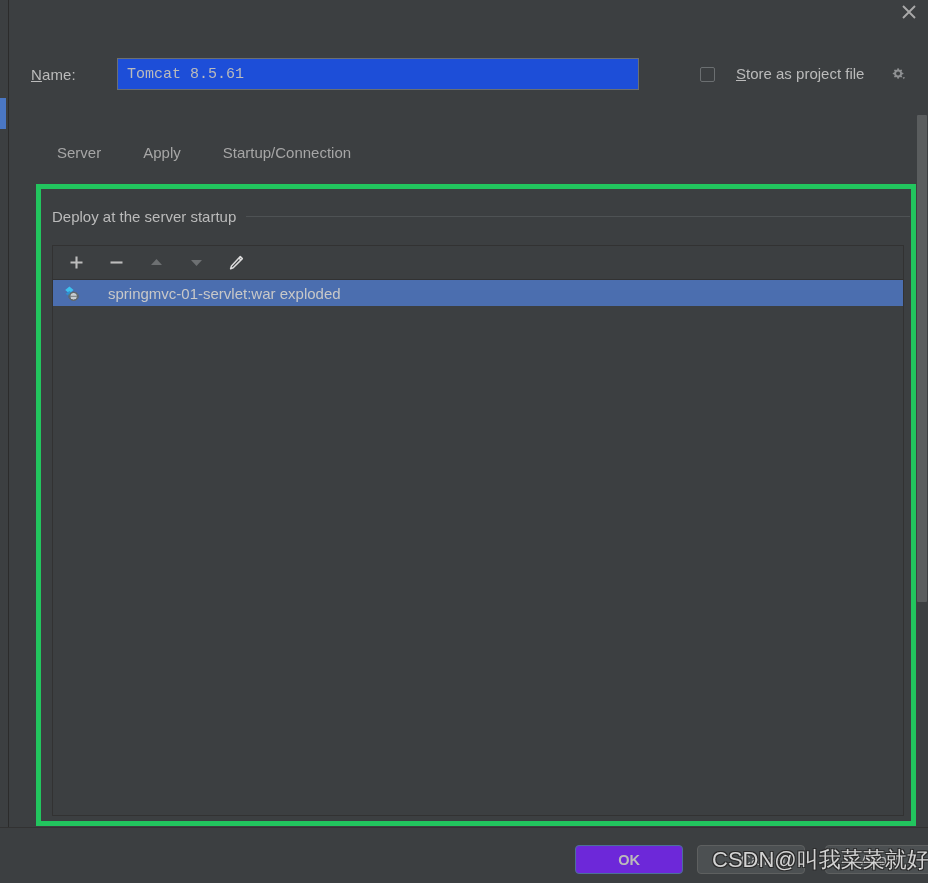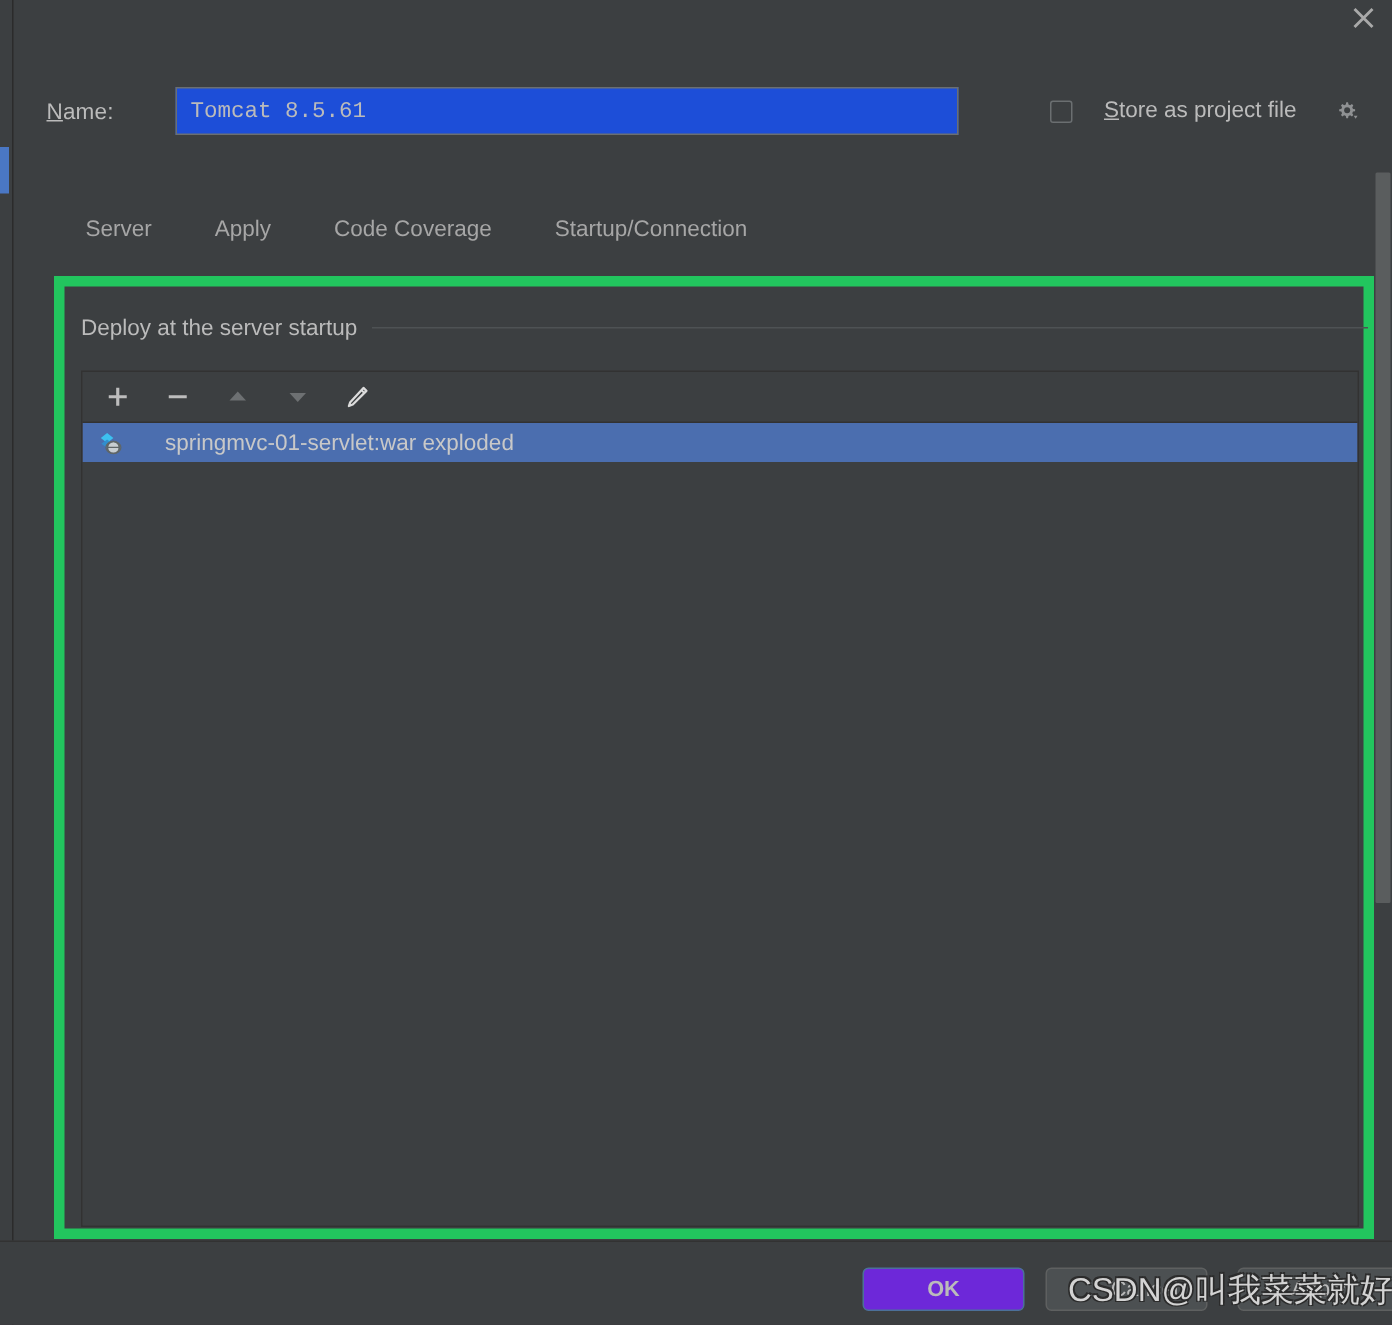--- a/index.html
+++ b/index.html
@@ -124,21 +124,21 @@
     left: 14px; right: 14px; bottom: 0;
     height: 3px;
     background: #4a88c7;
   }
 
   
   .panel {
     position: absolute;
     left: 36px; top: 184px;
     width: 880px; height: 642px;
-    border: 7px solid #22c55e;
+    border: 5px solid #22c55e;
     background: #3c3f41;
   }
   .group-header {
     position: absolute;
     left: 11px; top: 19px;
     display: flex;
     align-items: center;
     width: 858px;
   }
   .group-title {
@@ -300,23 +300,20 @@
   </div>
 
   <div class="tabs">
     <div class="tab">
       <span>Server</span>
     </div>
     <div class="tab">
       <span>Apply</span>
     </div>
     <div class="tab">
-      <span>Code Coverage</span>
-    </div>
-    <div class="tab">
       <span>Startup/Connection</span>
     </div>
   </div>
 
   <div class="panel">
 
     <div class="group-header">
       <span class="group-title">Deploy at the server startup</span>
       <span class="group-line"></span>
     </div>

